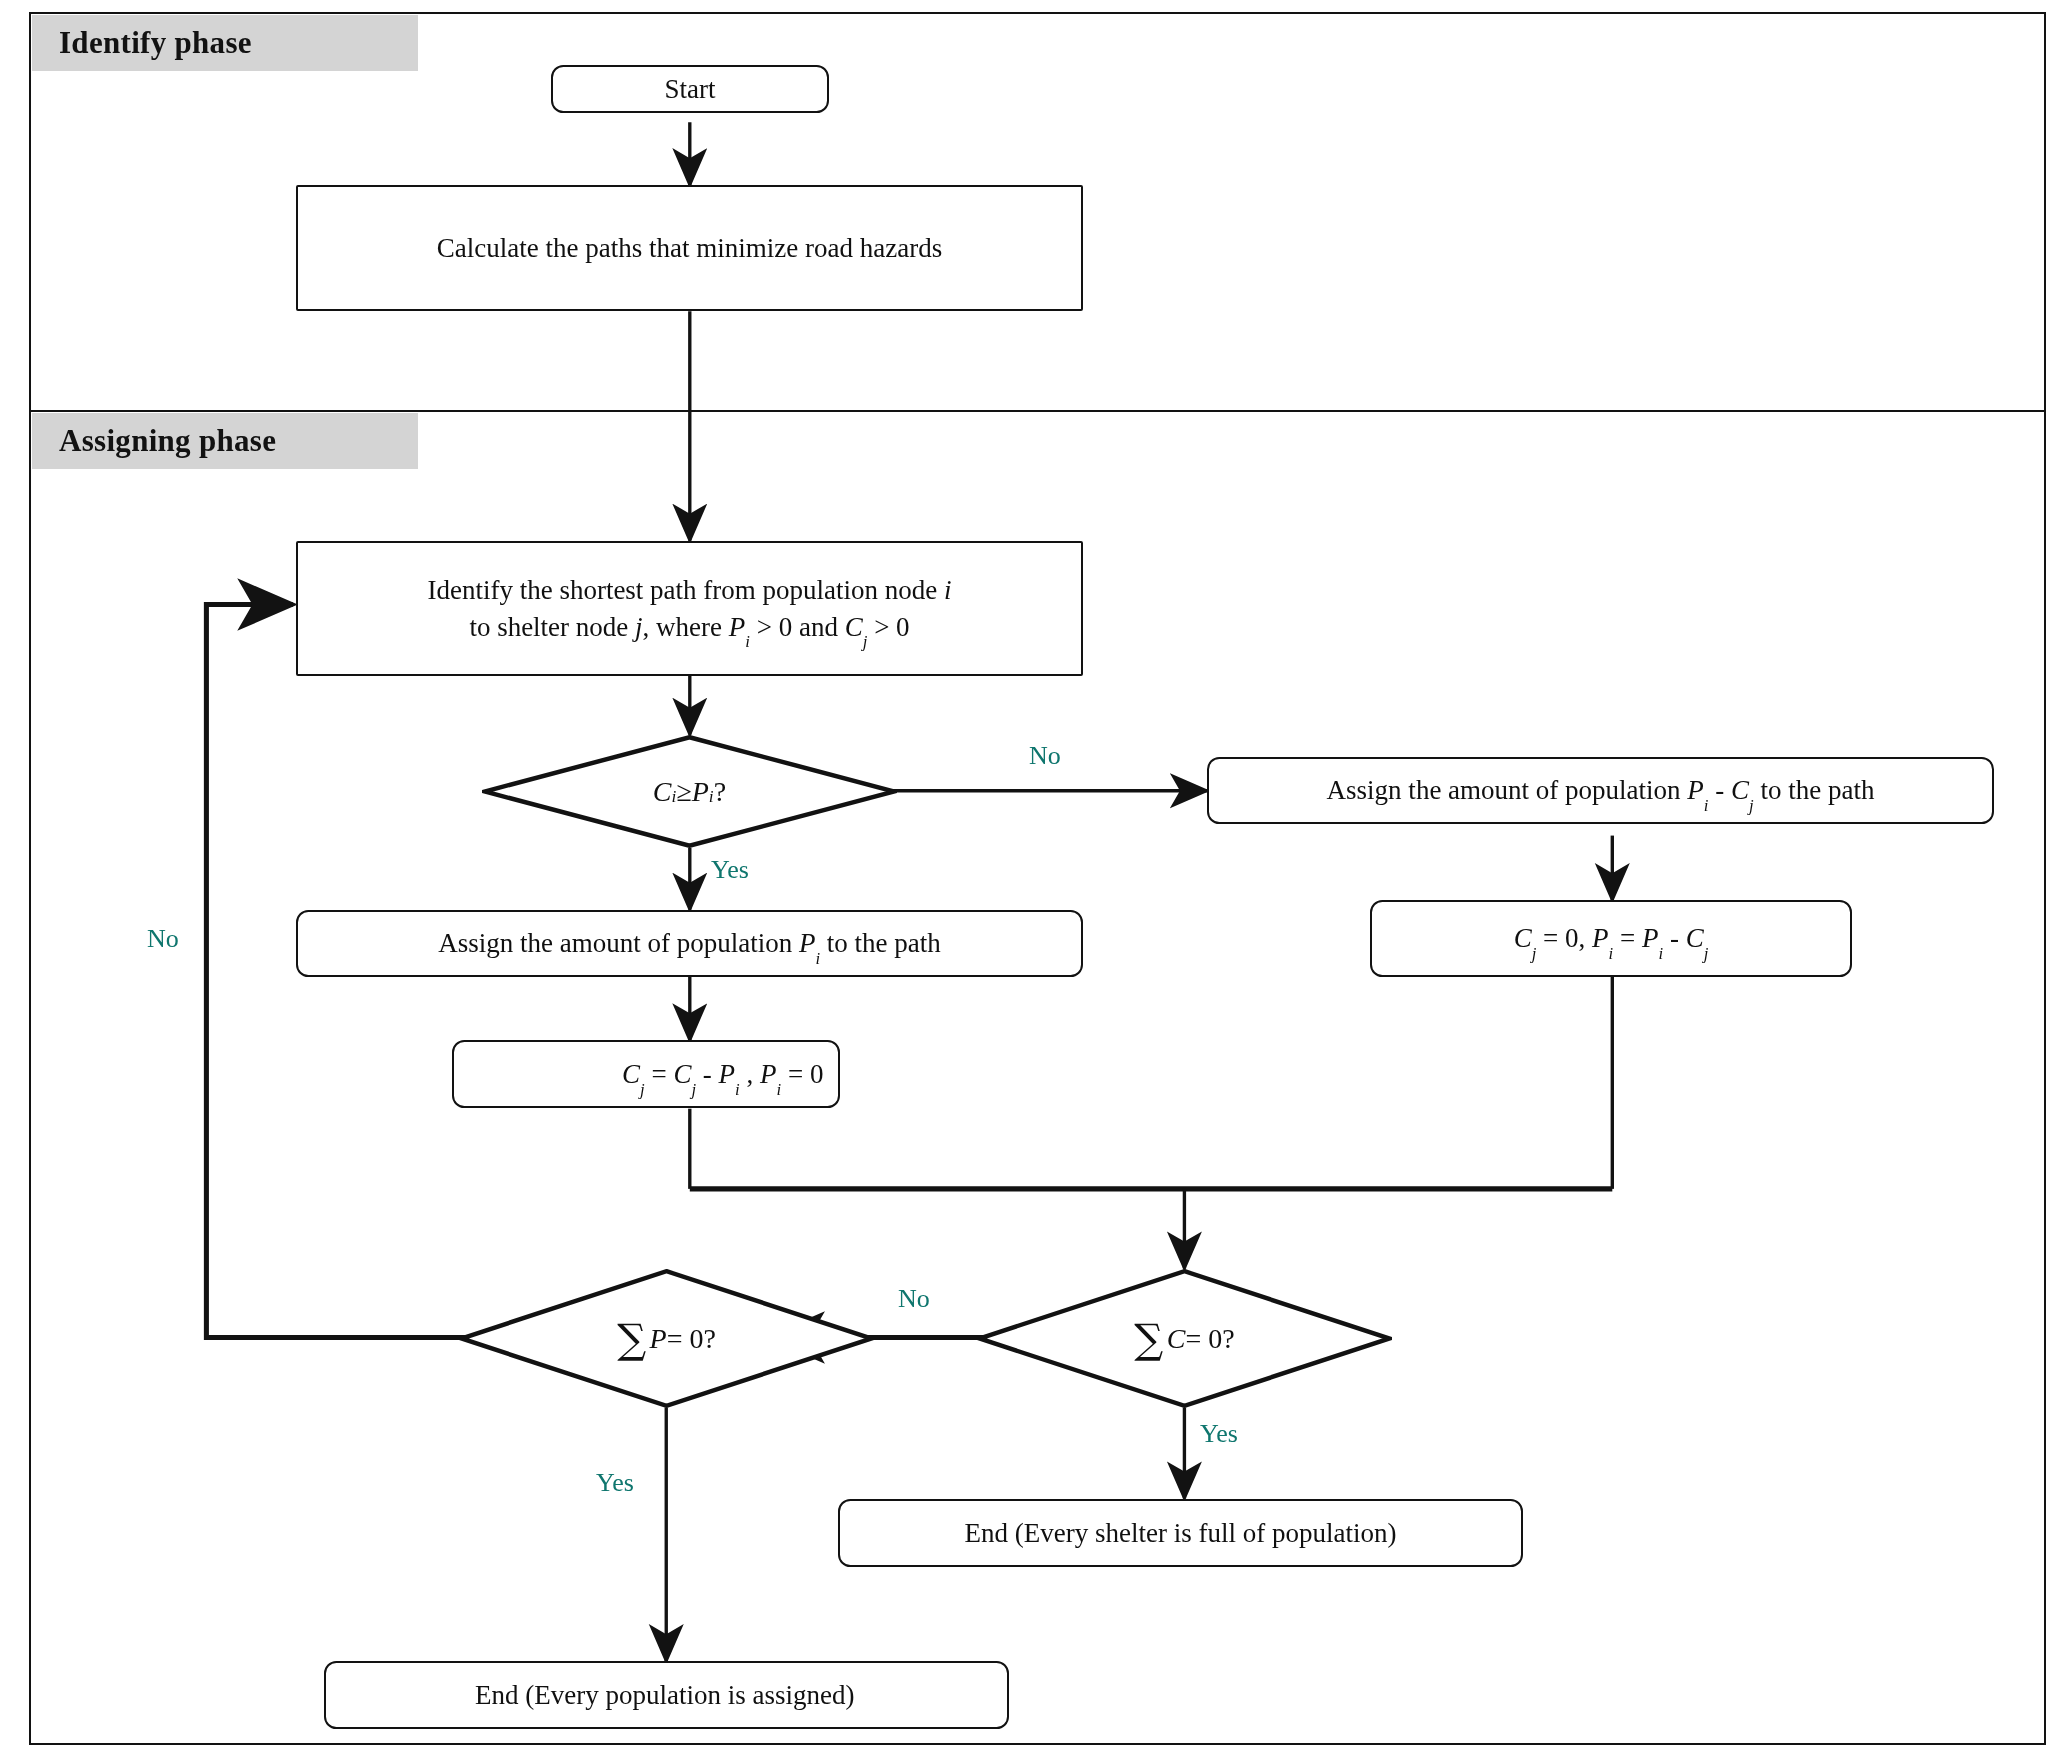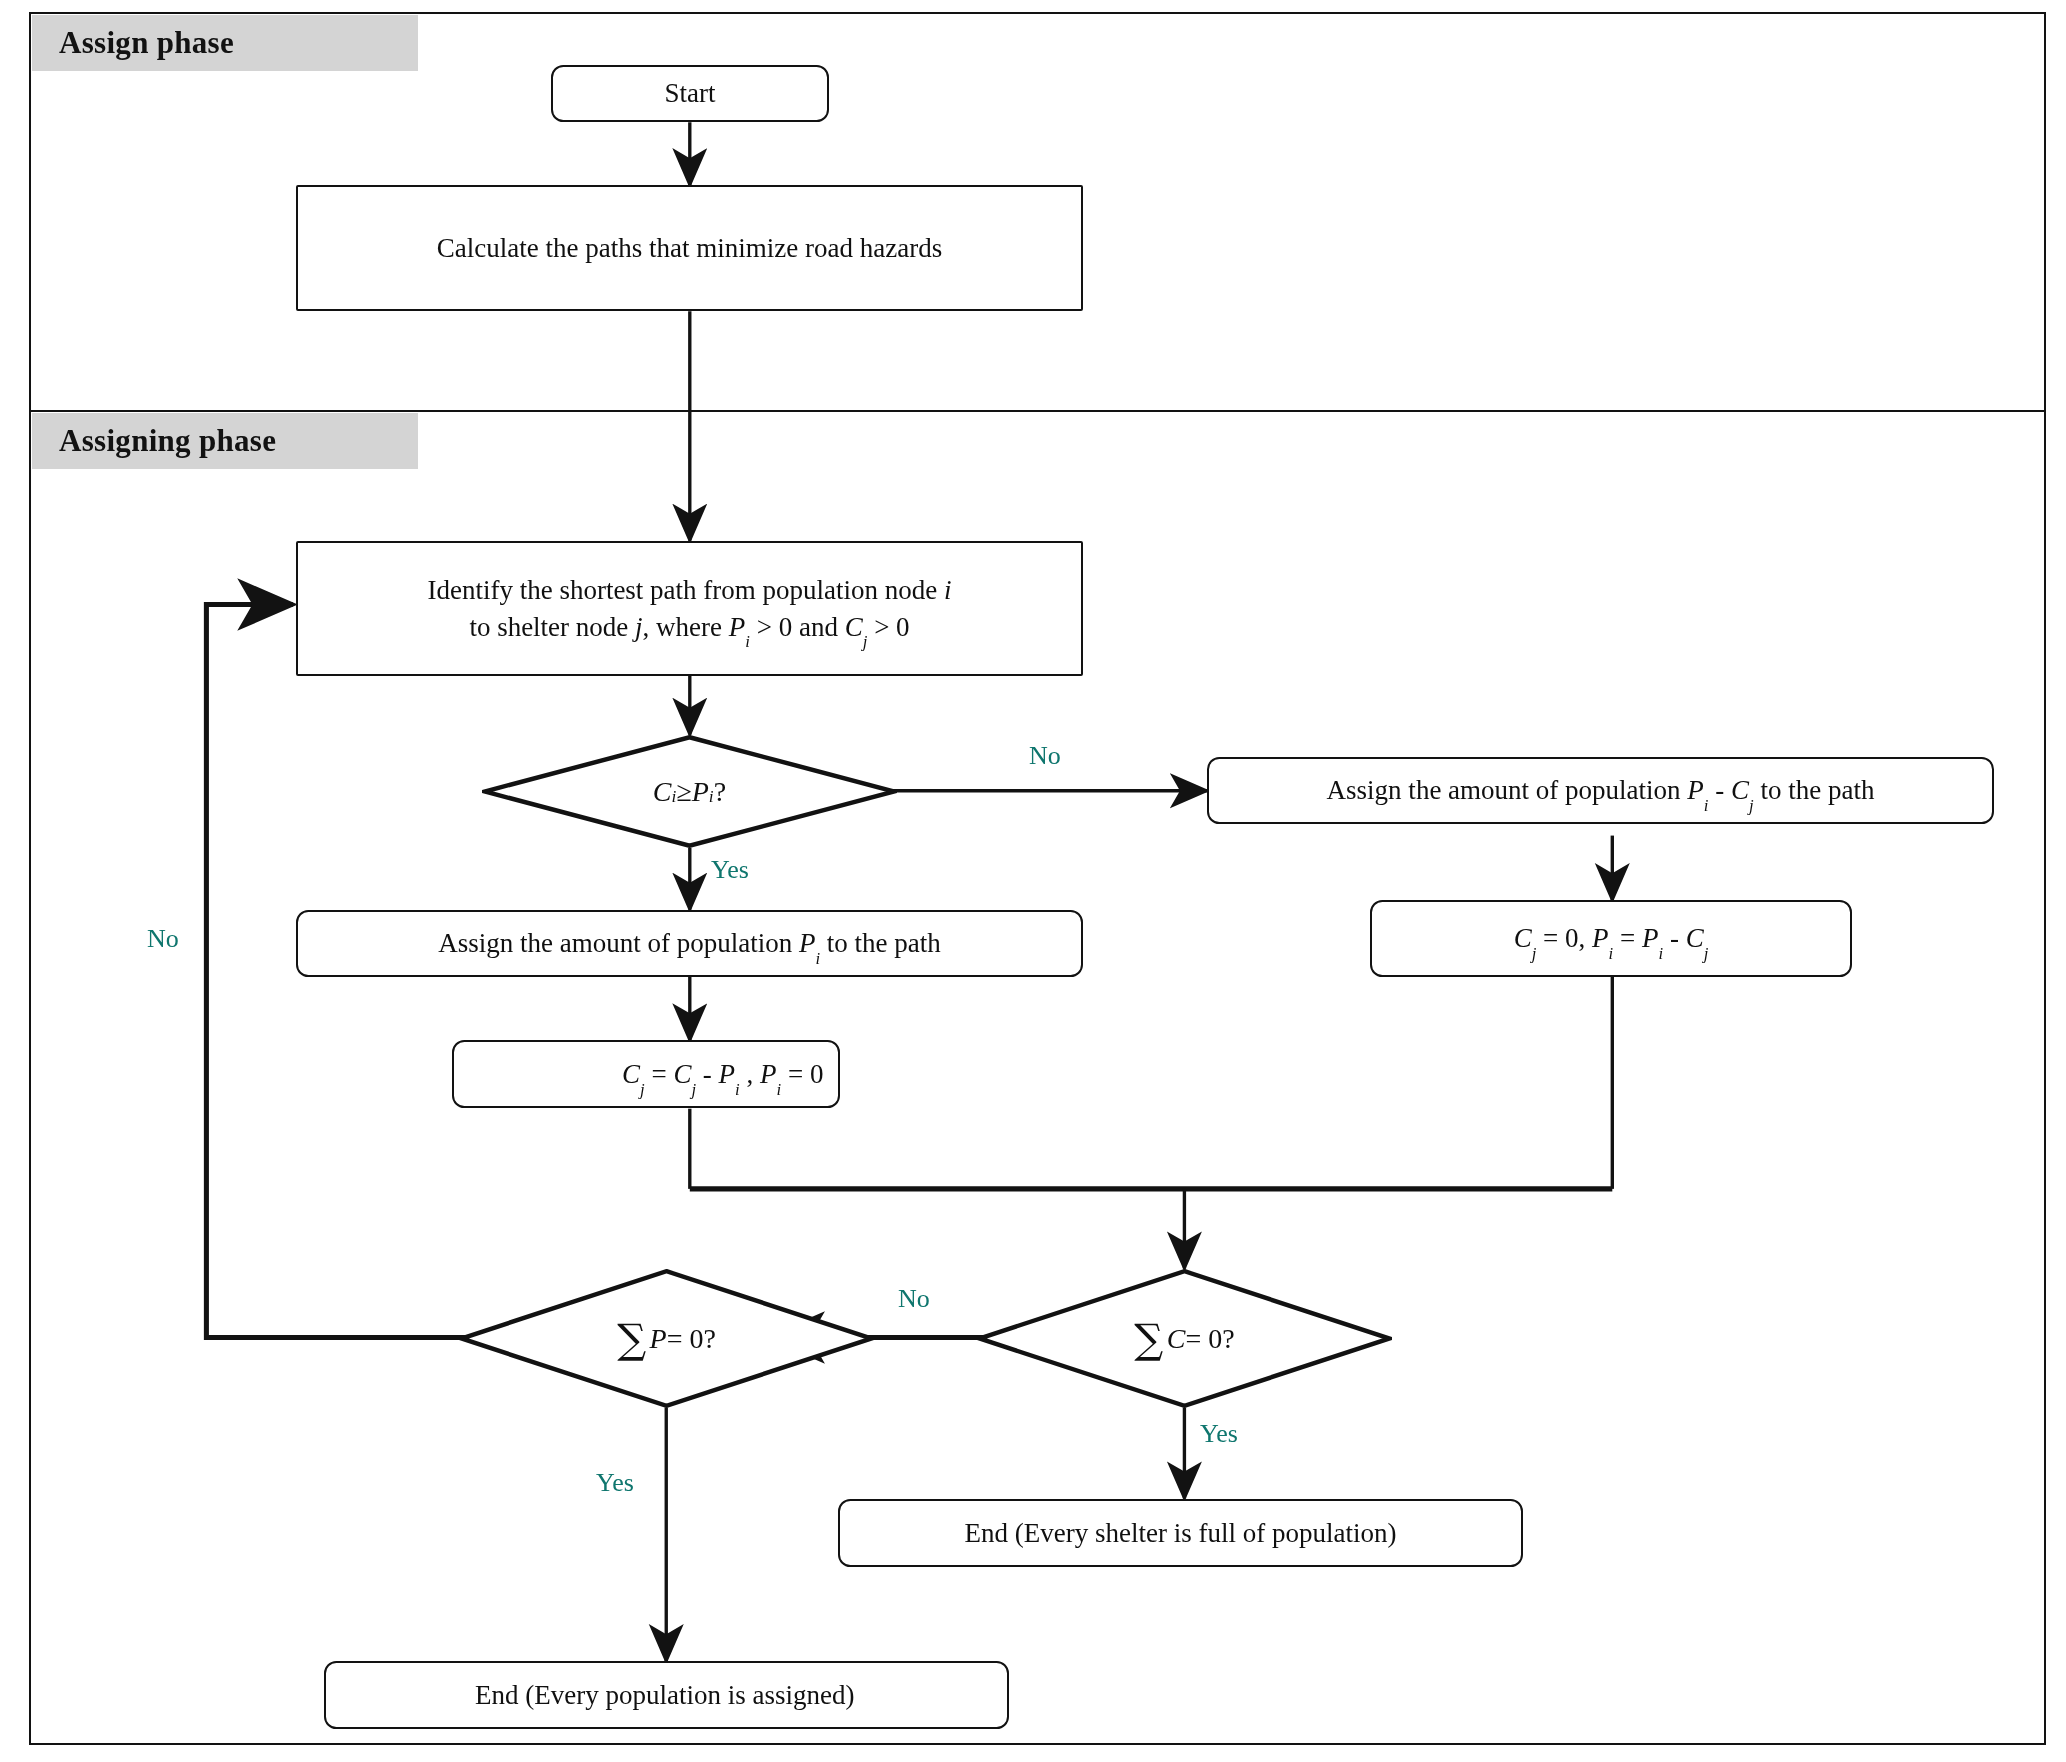--- a/index.html
+++ b/index.html
@@ -92,21 +92,21 @@
 </style>
 </head>
 <body>
 
 <div id="page">
 
   <div class="frame"></div>
   <div class="lane-divider"></div>
 
   <div class="phase-banner" id="banner-routing">
-    <span>Assign phase</span>
+    <span>Identify phase</span>
   </div>
   <div class="phase-banner" id="banner-assigning">
     <span>Assigning phase</span>
   </div>
 
   <svg id="wires" viewBox="0 0 3684 3142" xmlns="http://www.w3.org/2000/svg">
     <defs>
       <marker id="ah" markerWidth="16" markerHeight="16" refX="11" refY="5.2" orient="auto" markerUnits="strokeWidth">
         <path d="M0,0 L12,5.2 L0,10.4 L3,5.2 z" fill="#121212"></path>
       </marker>
@@ -138,21 +138,21 @@
       <line x1="1760" y1="2385" x2="1372" y2="2385" stroke-width="9" marker-end="url(#ah)"></line>
 
       <line x1="2112" y1="2510" x2="2112" y2="2672" marker-end="url(#ah)"></line>
 
       <line x1="1188" y1="2510" x2="1188" y2="2962" marker-end="url(#ah)"></line>
 
       <path d="M1004,2385 L368,2385 L368,1078 L522,1078" stroke-width="9" marker-end="url(#ah)"></path>
     </g>
   </svg>
 
-  <div class="node thin" style="left:551px; top:65px; width:278px; height:57px;">
+  <div class="node thin" style="left:551px; top:65px; width:278px; height:48px;">
     <span class="txt">Start</span>
   </div>
 
   <div class="node" style="left:296px; top:185px; width:787px; height:126px;">
     <span class="txt">
       <span>Calculate the paths that minimize road hazards</span><br>
     </span>
   </div>
 
   <div class="node" style="left:296px; top:541px; width:787px; height:135px;">

